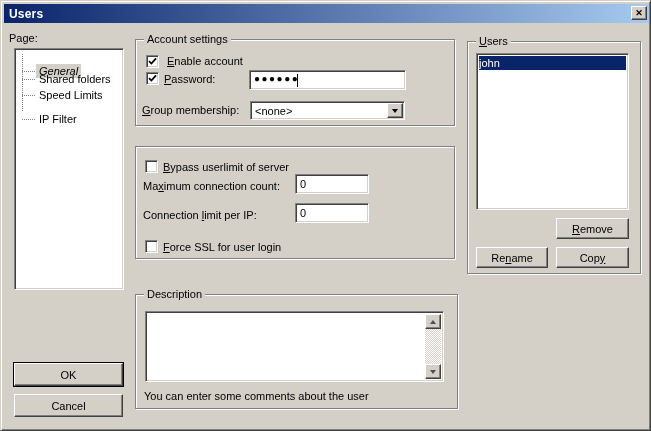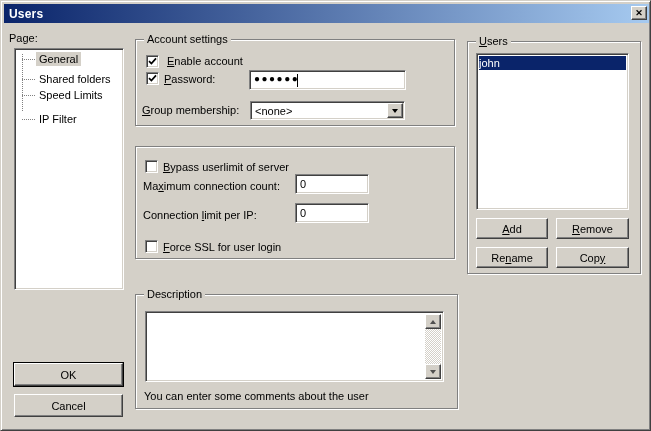--- a/index.html
+++ b/index.html
@@ -115,21 +115,21 @@
     <div class="close-btn">
       <span>✕</span>
     </div>
   </div>
 
   <div class="lbl" style="left:8px;top:31px;">Page:</div>
 
   <div class="tree sunken">
     <div class="tree-inner">
       <div class="tree-vline"></div>
-      <div class="tree-row selected" style="top:0;">
+      <div class="tree-row selected" style="top:12px;font-style:italic;">
         <span class="tree-hline"></span>
         <span class="tree-label">General</span>
       </div>
       <div class="tree-row" style="top:20px;">
         <span class="tree-hline"></span>
         <span class="tree-label">Shared folders</span>
       </div>
       <div class="tree-row" style="top:36px;">
         <span class="tree-hline"></span>
         <span class="tree-label">Speed Limits</span>
@@ -226,23 +226,20 @@
     <span class="group-caption"><u>U</u>sers</span>
 
     <div class="sunken" style="position:absolute;left:8px;top:11px;width:153px;height:157px;">
       <div class="listbox-inner">
         <div class="list-item selected">
           <span>john</span>
         </div>
       </div>
     </div>
 
-    <div class="btn" style="left:8px;top:176px;width:72px;height:21px;">
-      <span><u>A</u>dd</span>
-    </div>
     <div class="btn" style="left:88px;top:176px;width:73px;height:21px;">
       <span><u>R</u>emove</span>
     </div>
     <div class="btn" style="left:8px;top:205px;width:72px;height:21px;">
       <span>Re<u>n</u>ame</span>
     </div>
     <div class="btn" style="left:88px;top:205px;width:73px;height:21px;">
       <span>Cop<u>y</u></span>
     </div>
   </div>

